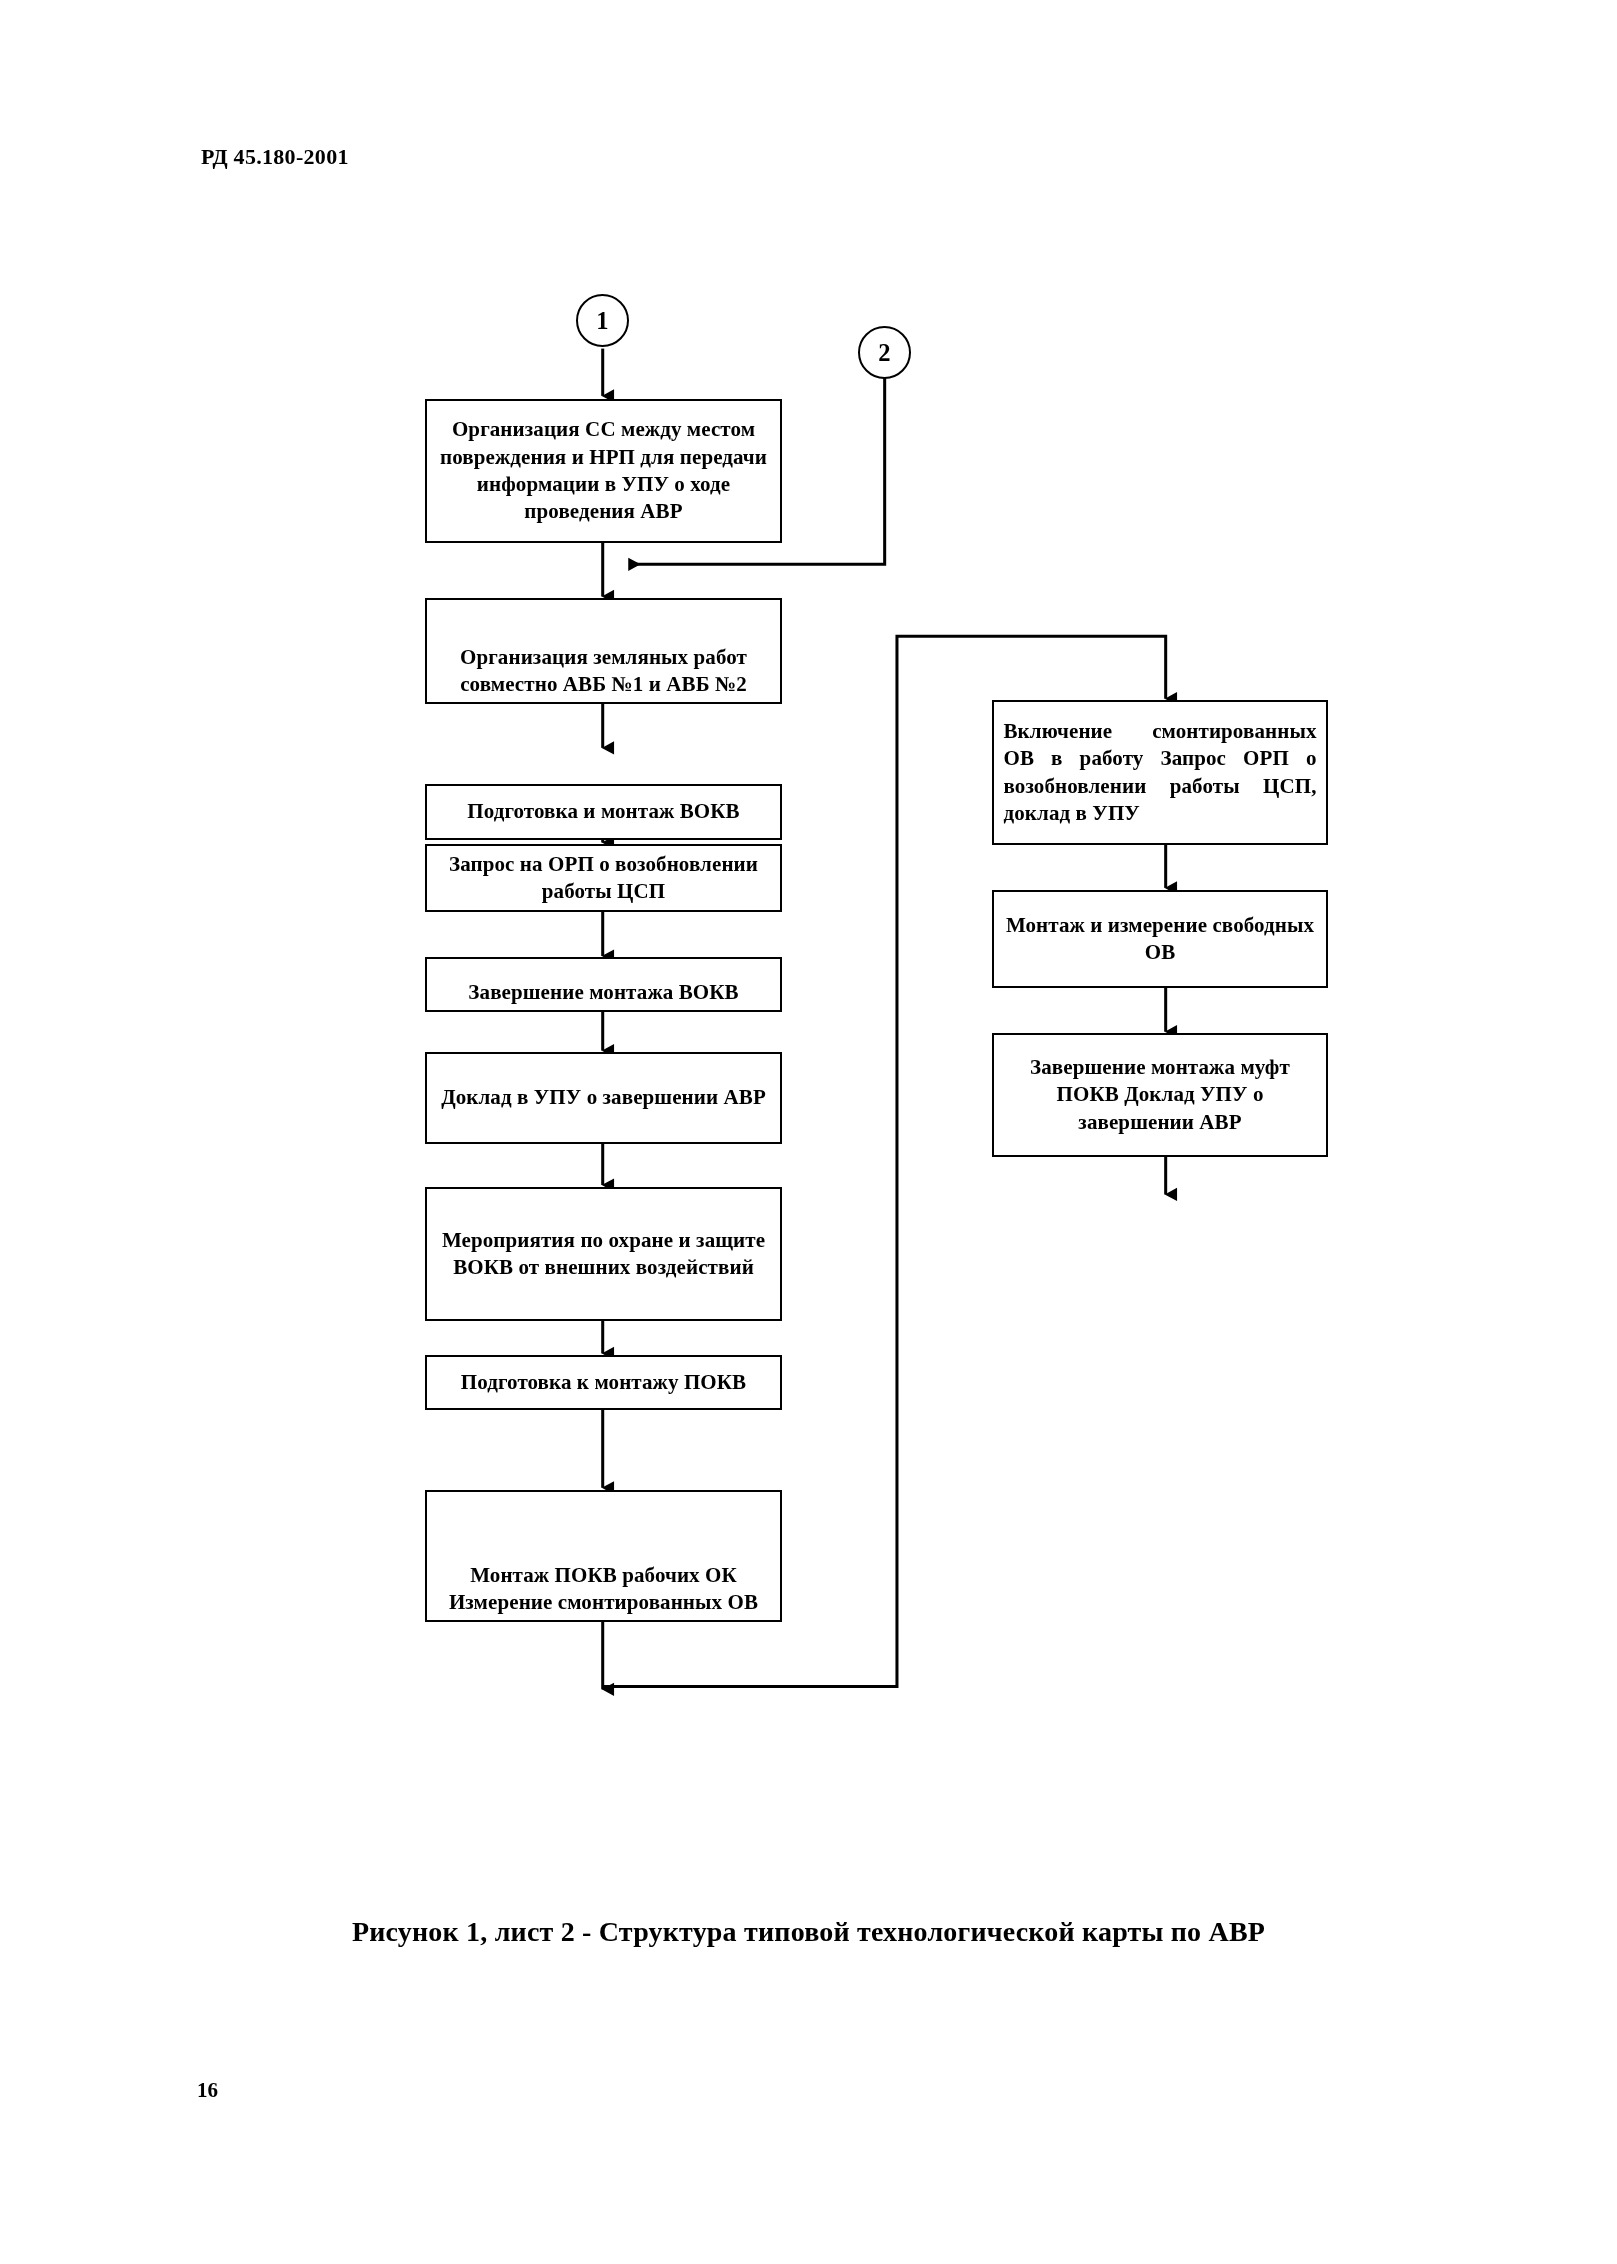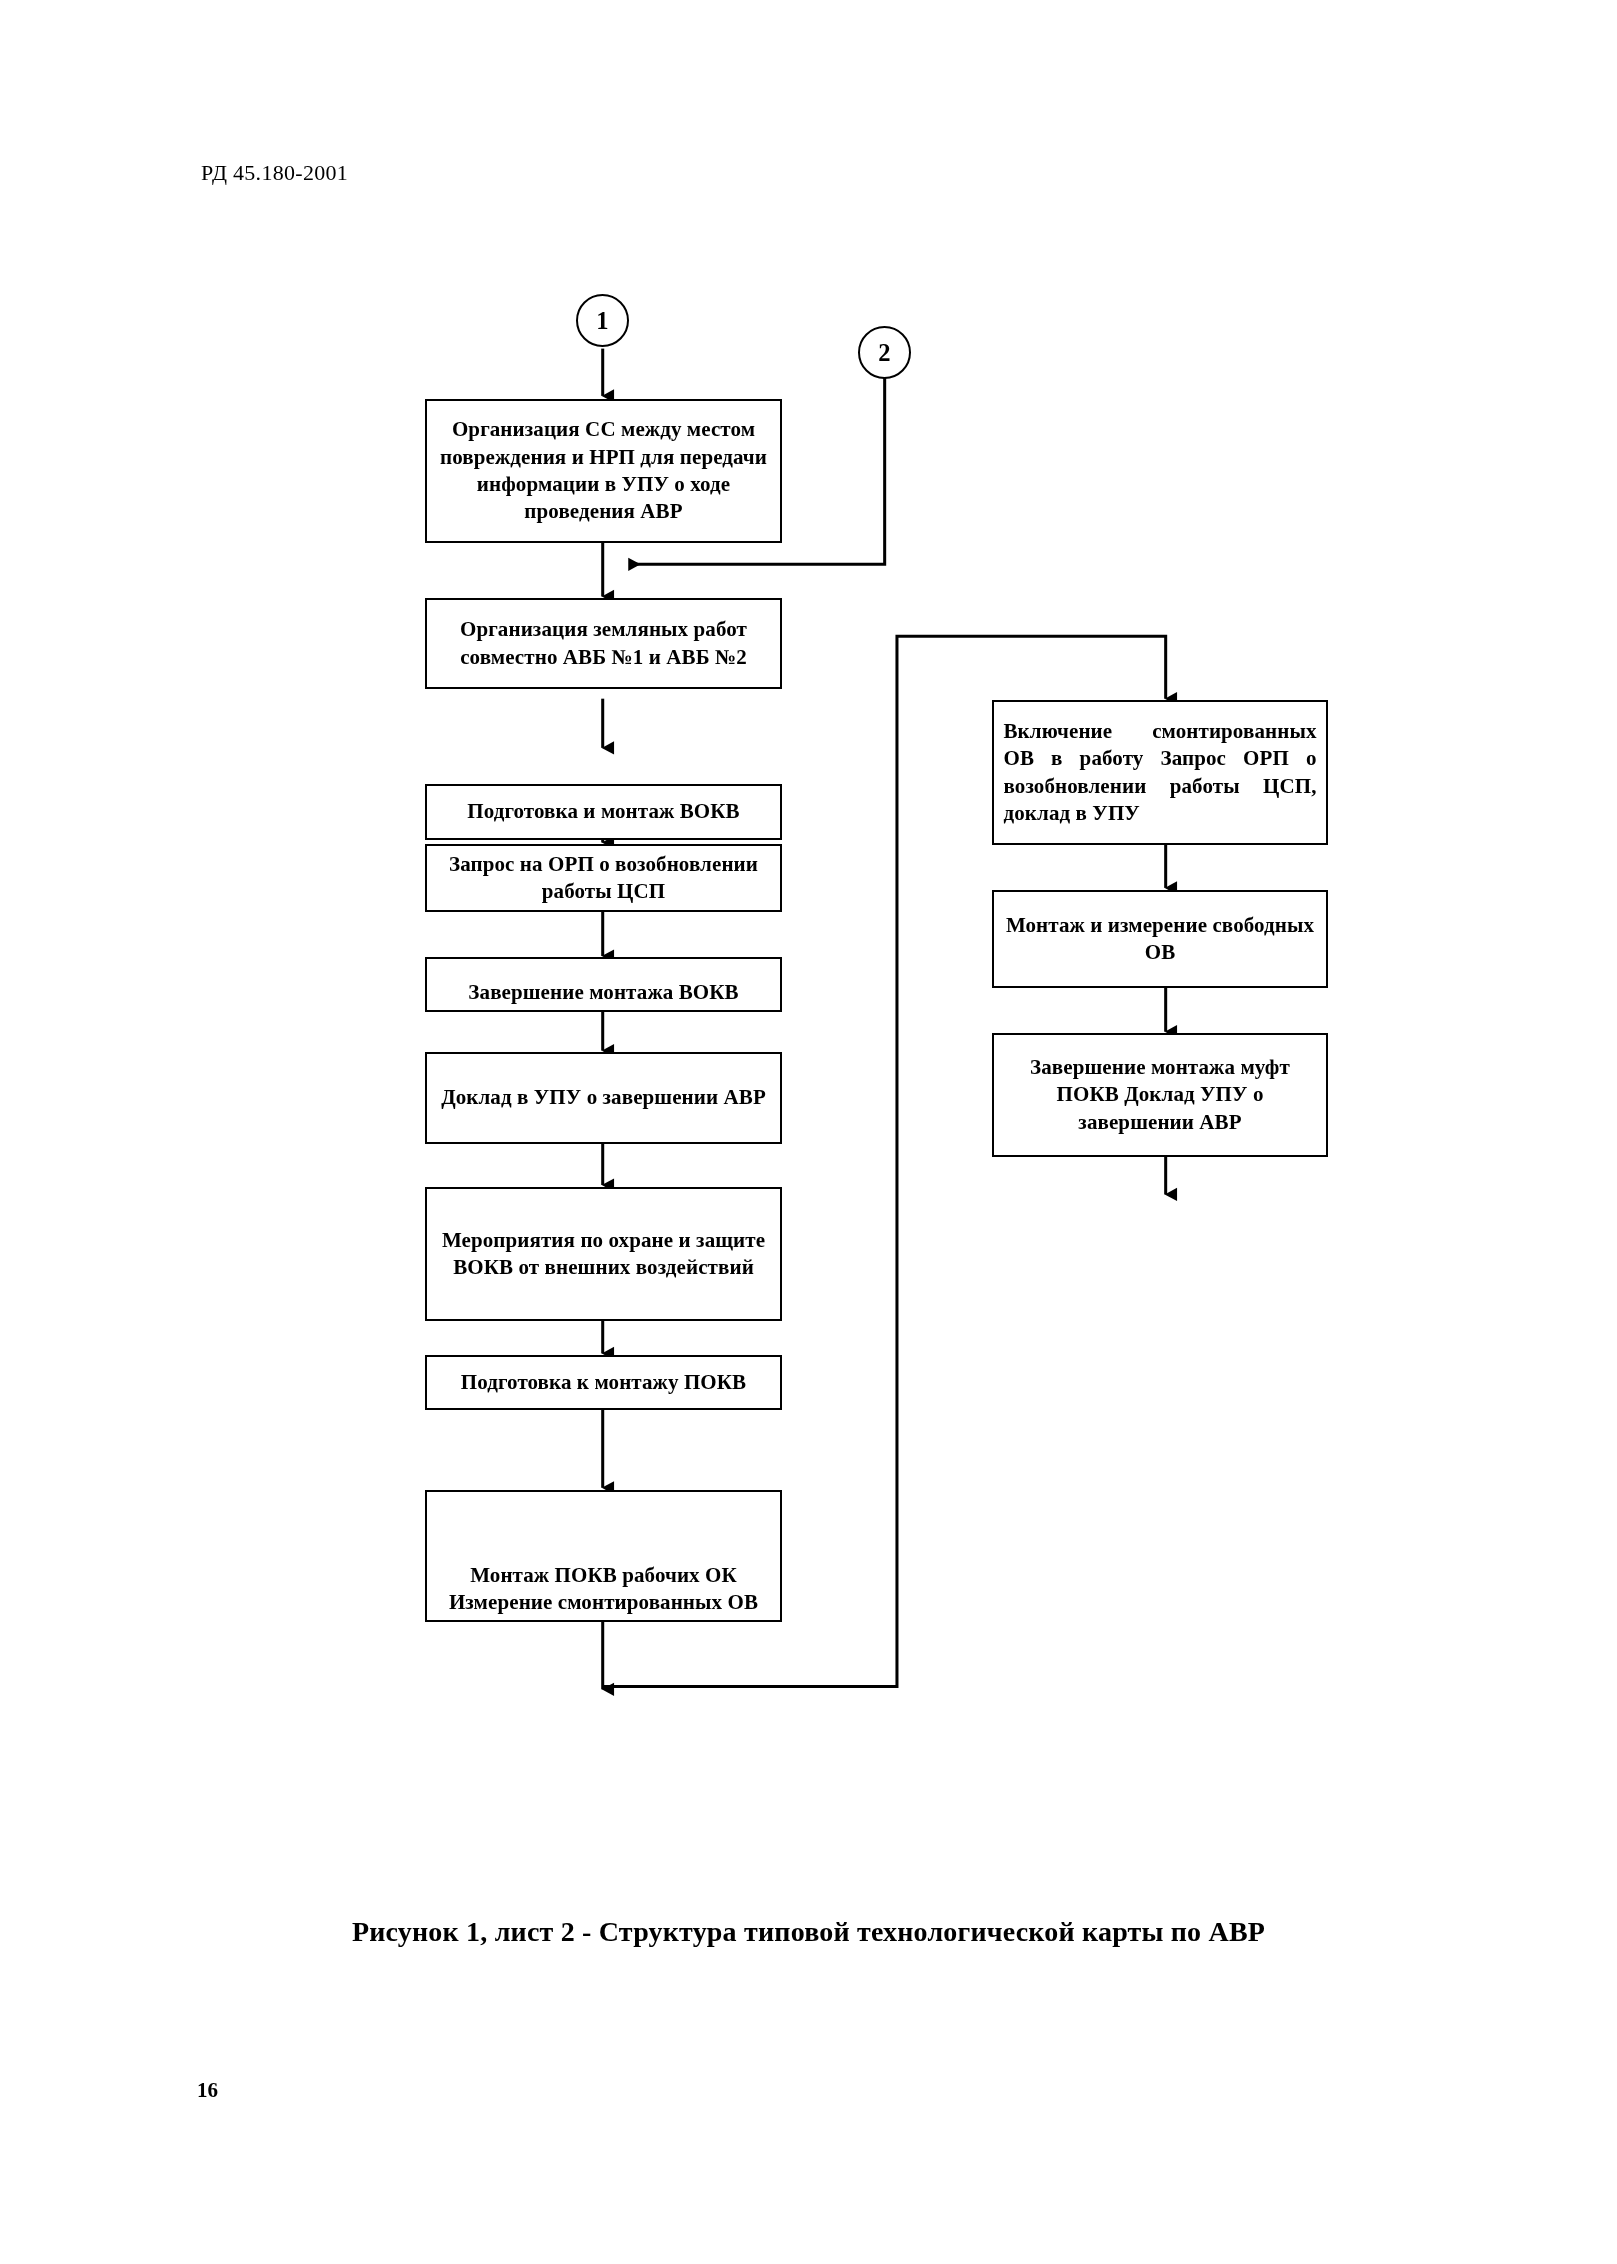--- a/index.html
+++ b/index.html
@@ -17,23 +17,23 @@
     width: 1617px;
     height: 2265px;
     background: #ffffff;
     overflow: hidden;
   }
 
   
   .doc-header {
     position: absolute;
     left: 201px;
-    top: 160px;
+    top: 144px;
     font-size: 22px;
-    font-weight: 400;
+    font-weight: 700;
     letter-spacing: 0.3px;
     white-space: nowrap;
   }
   .page-number {
     position: absolute;
     left: 197px;
     top: 2078px;
     font-size: 21px;
     font-weight: 700;
   }
@@ -157,21 +157,21 @@
       <span>1</span>
     </div>
     <div class="conn-circle" style="left:858px; top:326px;">
       <span>2</span>
     </div>
 
     <div class="node" style="left:425px; top:399px; width:357px; height:144px;">
       <span class="txt">Организация СС между местом повреждения и НРП для передачи информации в УПУ о ходе проведения АВР</span>
     </div>
 
-    <div class="node" style="left:425px; top:598px; width:357px; height:91px;">
+    <div class="node" style="left:425px; top:598px; width:357px; height:106px;align-items:flex-end;">
       <span class="txt">Организация земляных работ совместно АВБ №1 и АВБ №2</span>
     </div>
 
     <div class="node" style="left:425px; top:748px; width:357px; height:56px;margin-top:36px;">
       <span class="txt">Подготовка и монтаж ВОКВ</span>
     </div>
 
     <div class="node" style="left:425px; top:844px; width:357px; height:68px;">
       <span class="txt">Запрос на ОРП о возобновлении работы ЦСП</span>
     </div>

